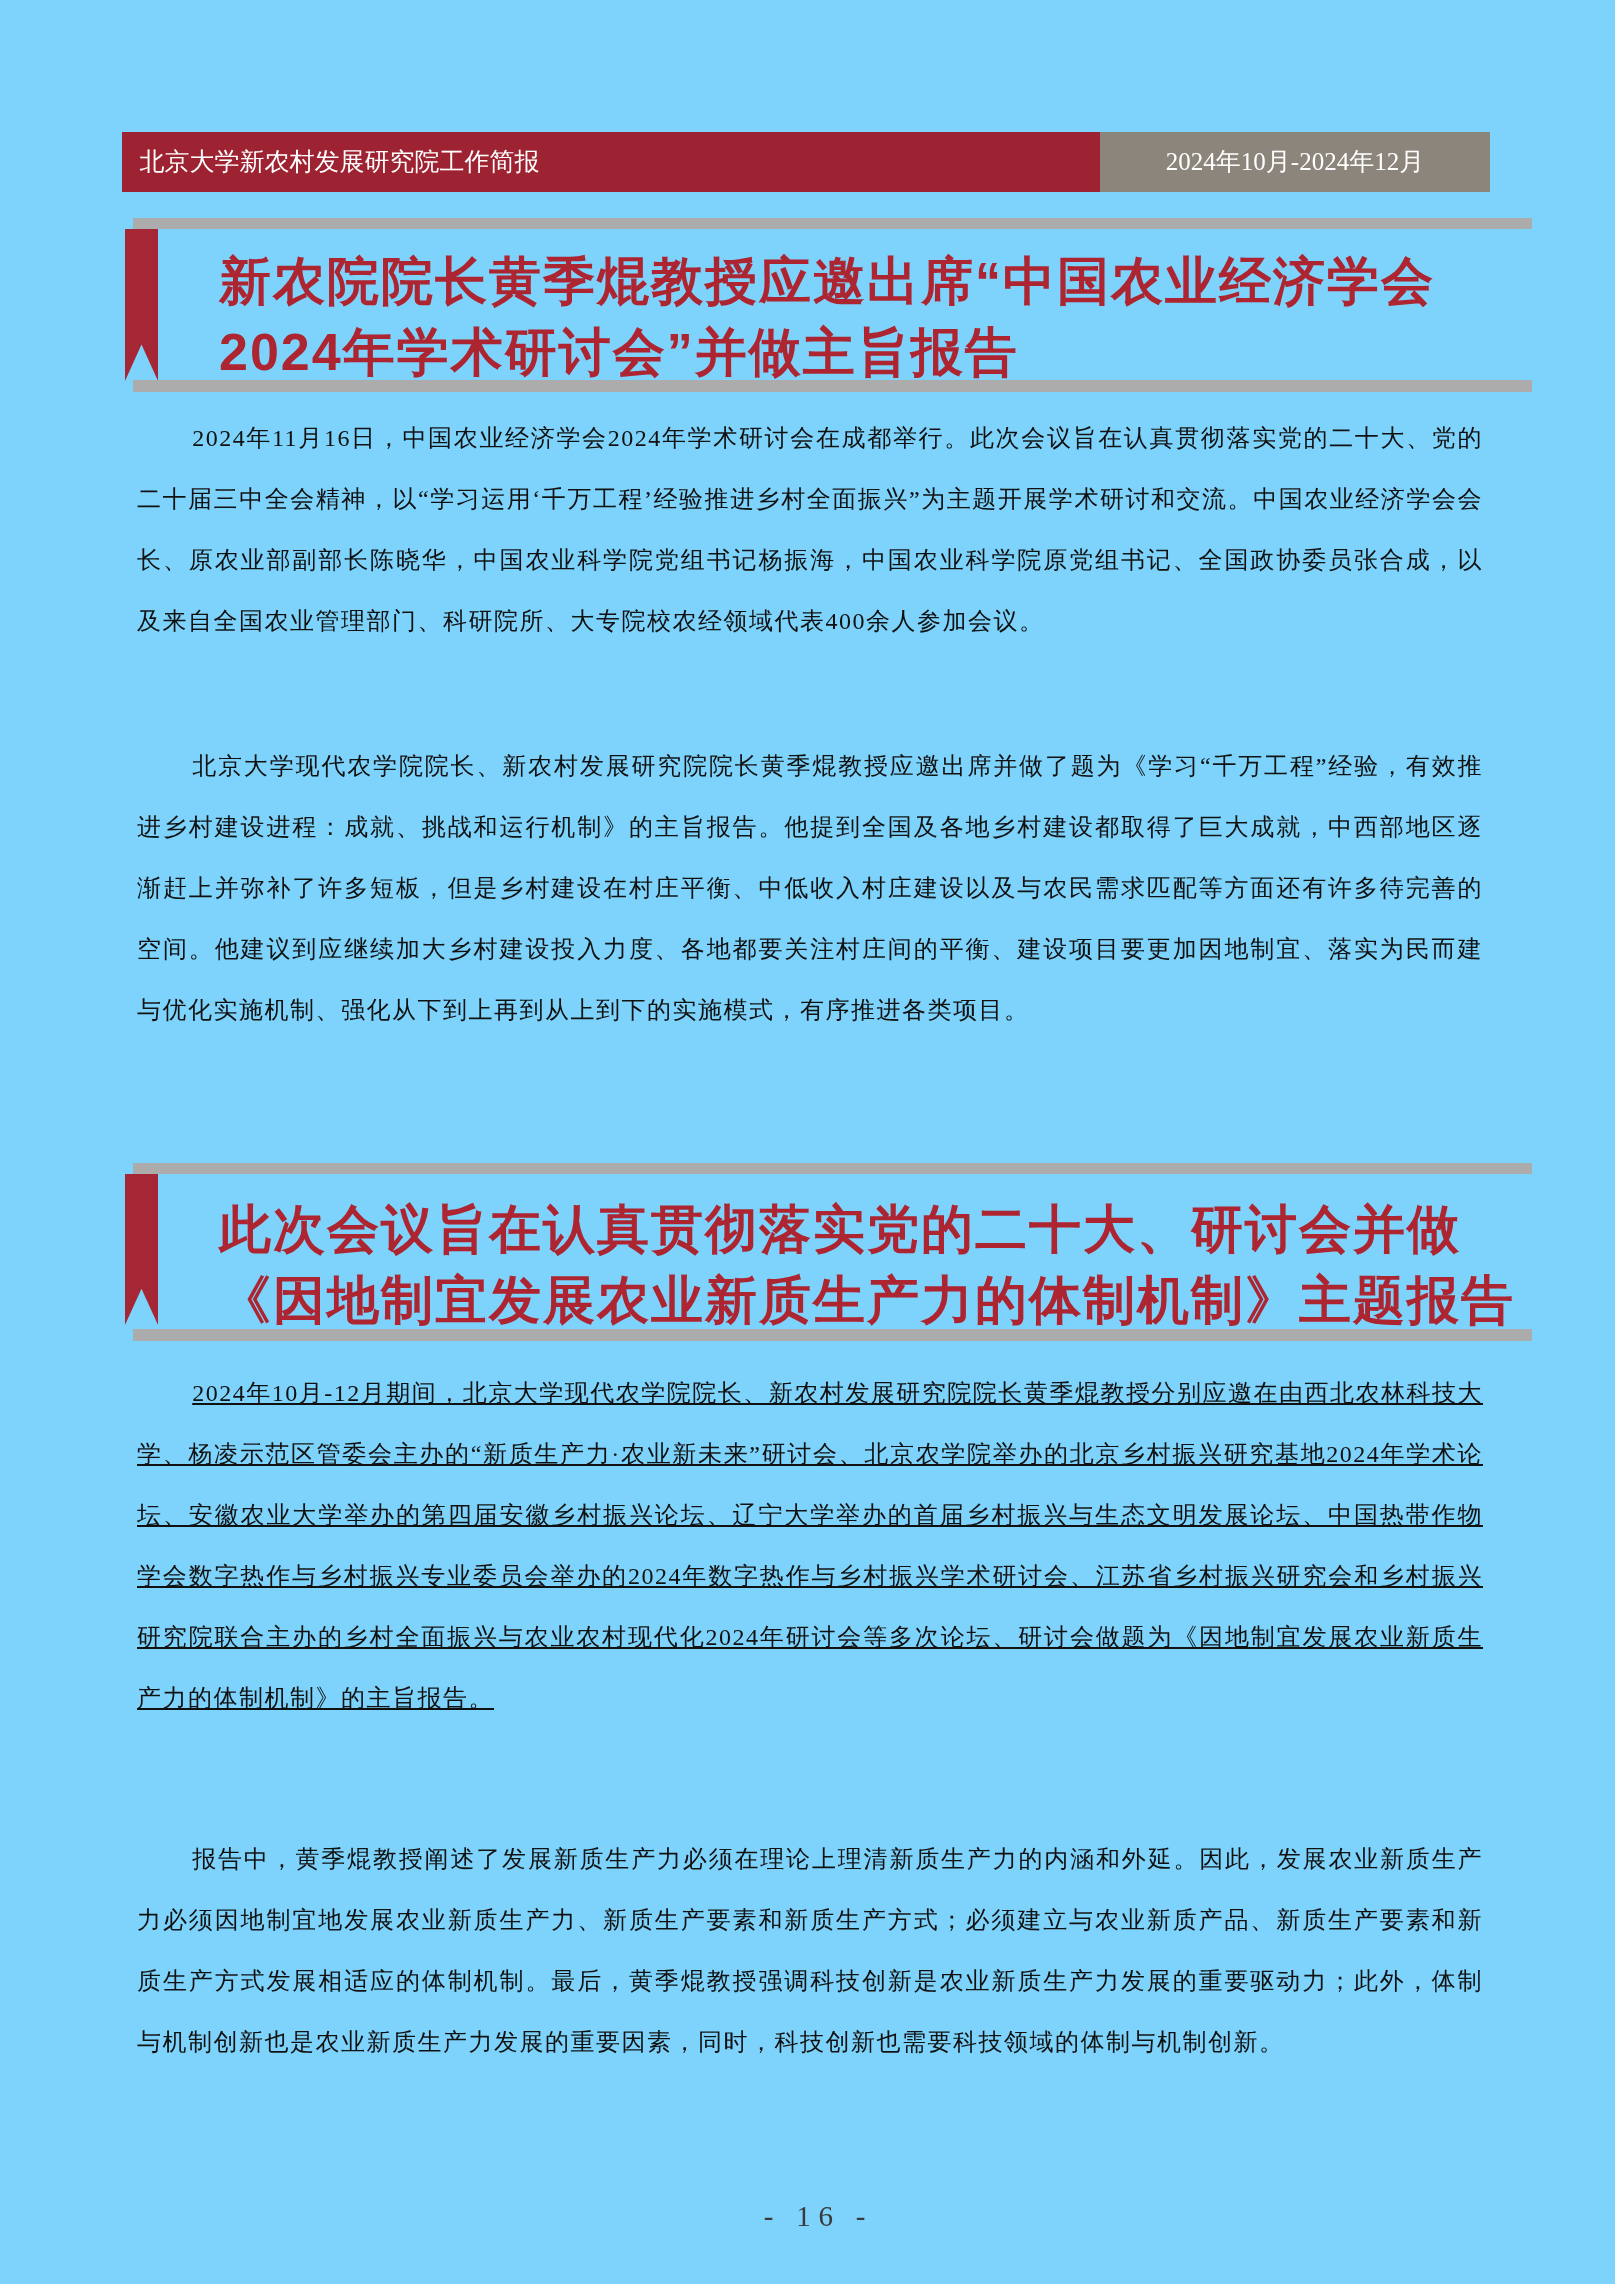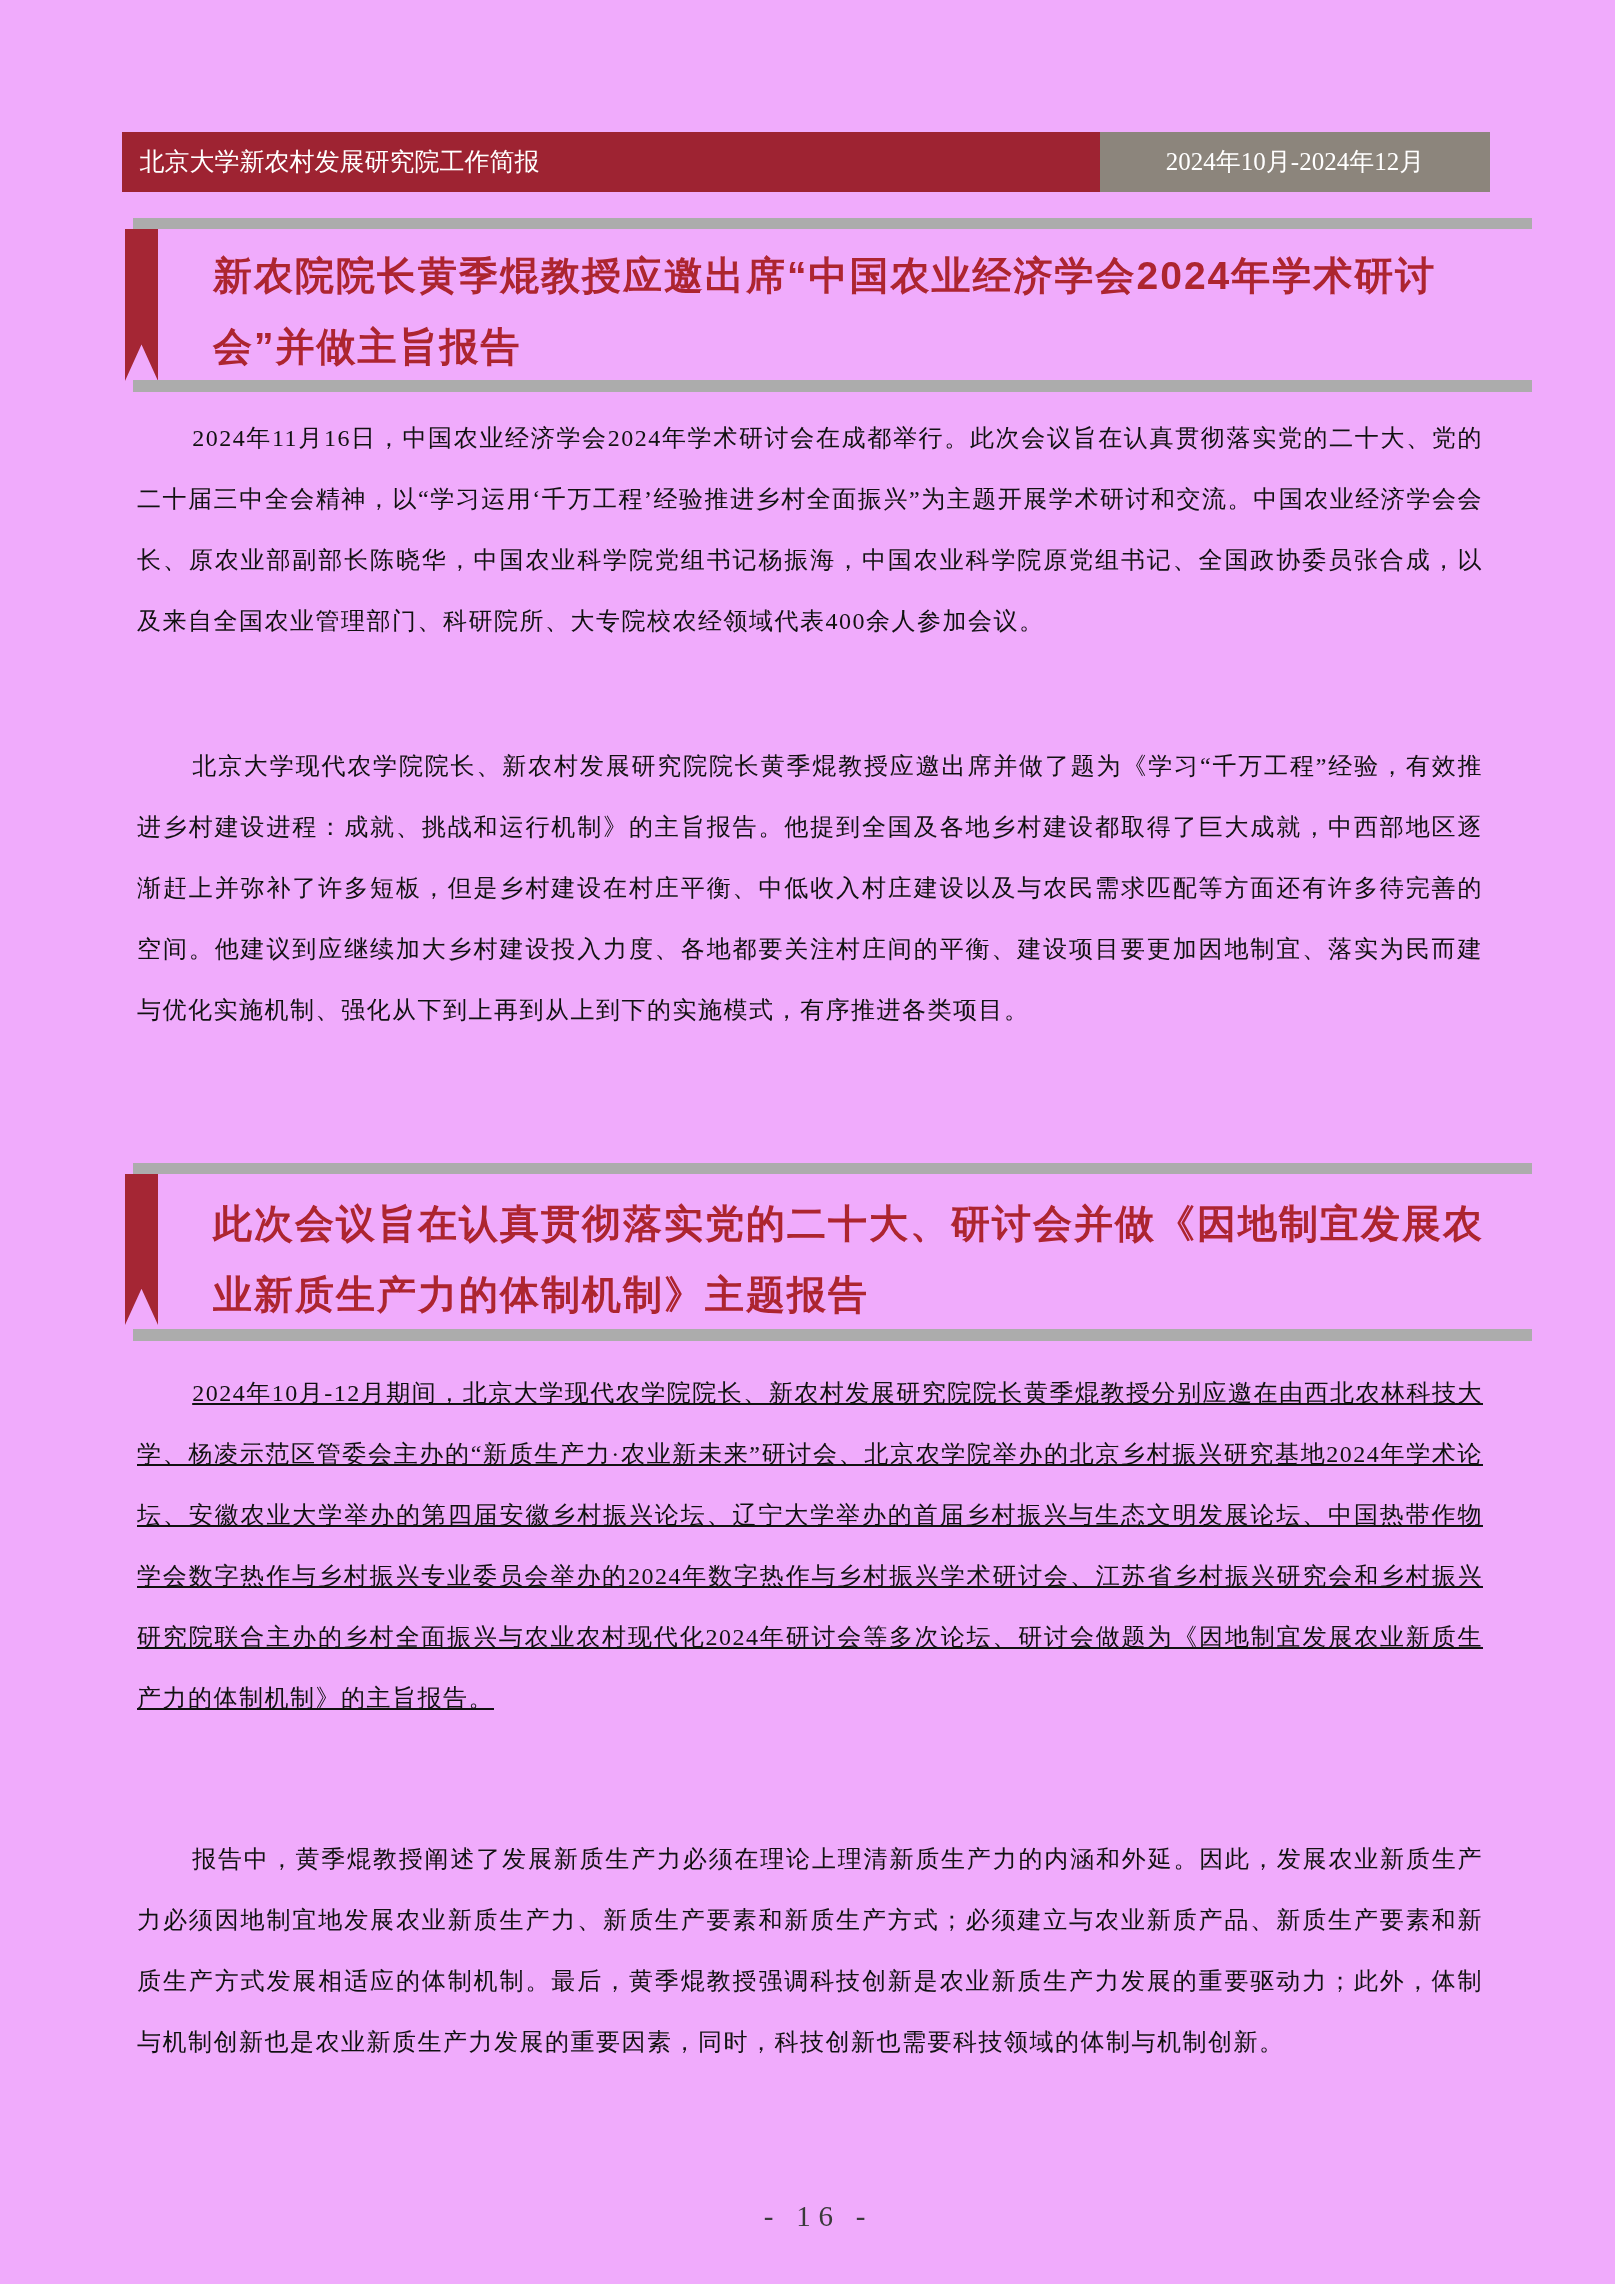--- a/index.html
+++ b/index.html
@@ -9,21 +9,21 @@
     --heading-red: #ad2530;
     --ribbon-red: #a52634;
     --body-text: #111111;
   }
   * { box-sizing: border-box; }
   html, body { margin: 0; padding: 0; background: #ffffff; }
   .page {
     position: relative;
     width: 1616px;
     height: 2284px;
-    background: #f0abfc;
+    background: #7dd3fc;
     overflow: hidden;
     font-family: "Liberation Serif", "DejaVu Serif", serif;
   }
 
   
   .topbar {
     position: absolute;
     left: 122px; top: 132px;
     width: 1368px; height: 60px;
     display: flex;
@@ -60,24 +60,24 @@
     left: 125px; width: 33px;
     background: var(--ribbon-red);
     clip-path: polygon(0 0, 100% 0, 100% 100%, 50% 76%, 0 100%);
   }
   .s1-ribbon { top: 229px; height: 152px; }
   .s2-ribbon { top: 1174px; height: 151px; }
 
   h2.heading {
     position: absolute;
     left: 213px; width: 1297px;
-    margin: 0; padding: 0;
+    margin: 6px; padding: 0;
     font-family: "Liberation Sans", "DejaVu Sans", sans-serif;
     font-weight: bold;
-    font-size: 39px;
+    font-size: 52px;
     line-height: 71px;
     letter-spacing: 2px;
     color: var(--heading-red);
   }
   .s1-heading { top: 240px; }
   .s2-heading { top: 1188px; }
 
   
   p.body {
     position: absolute;

